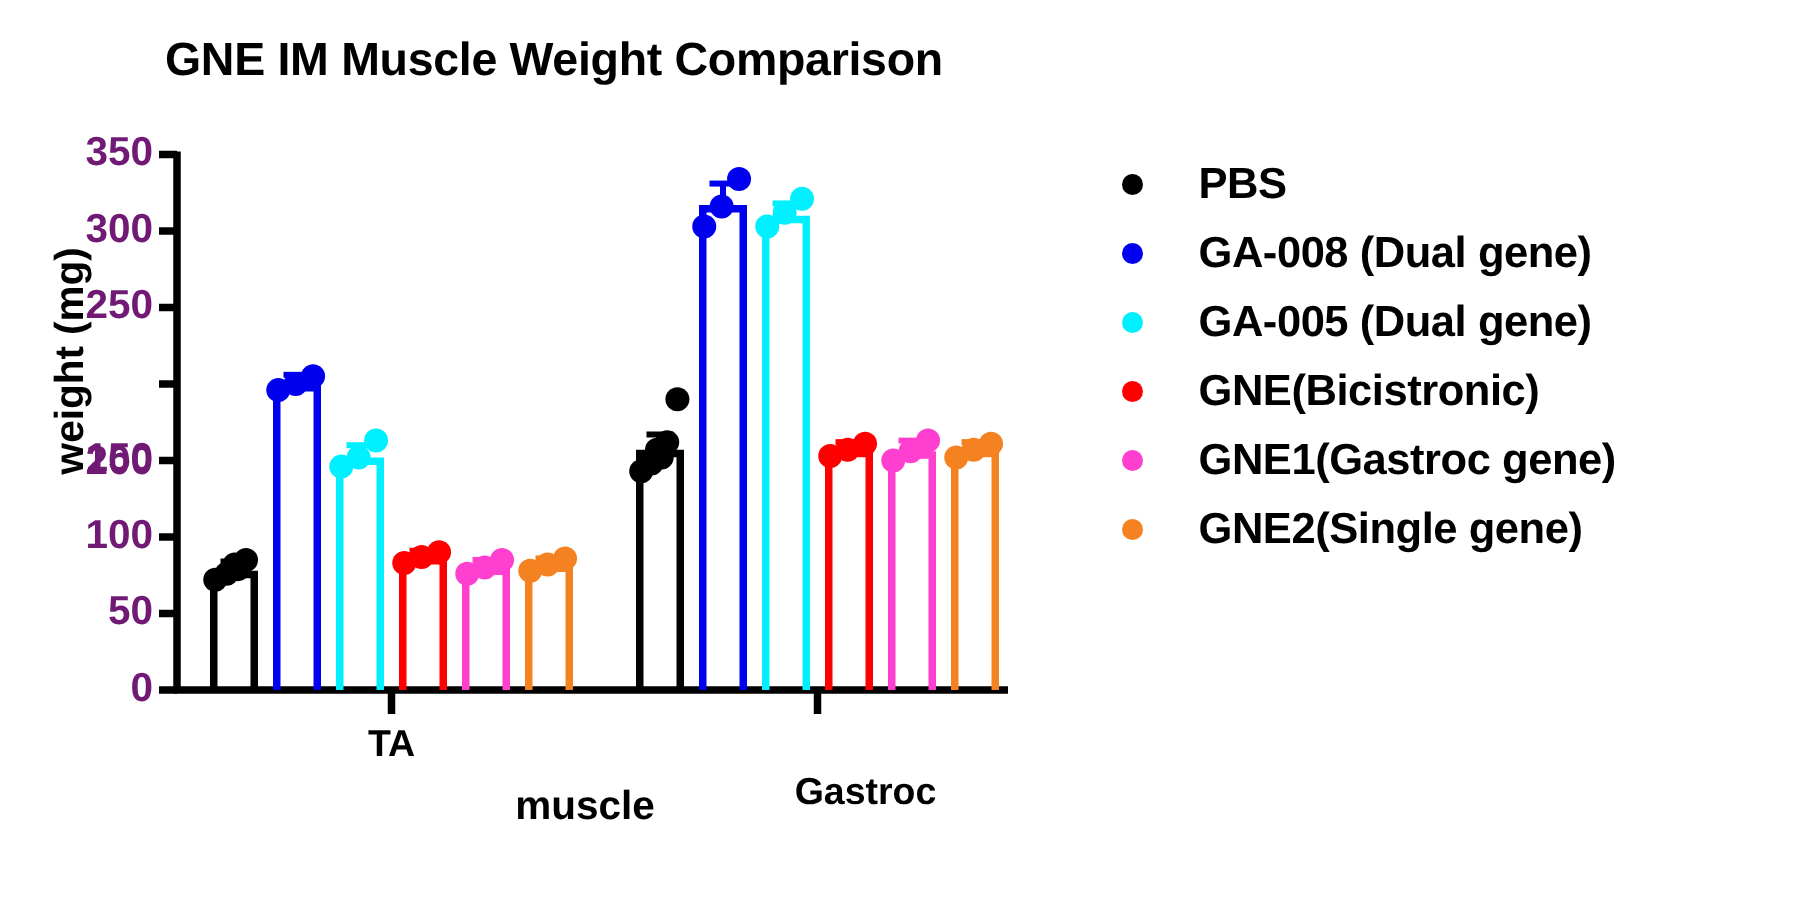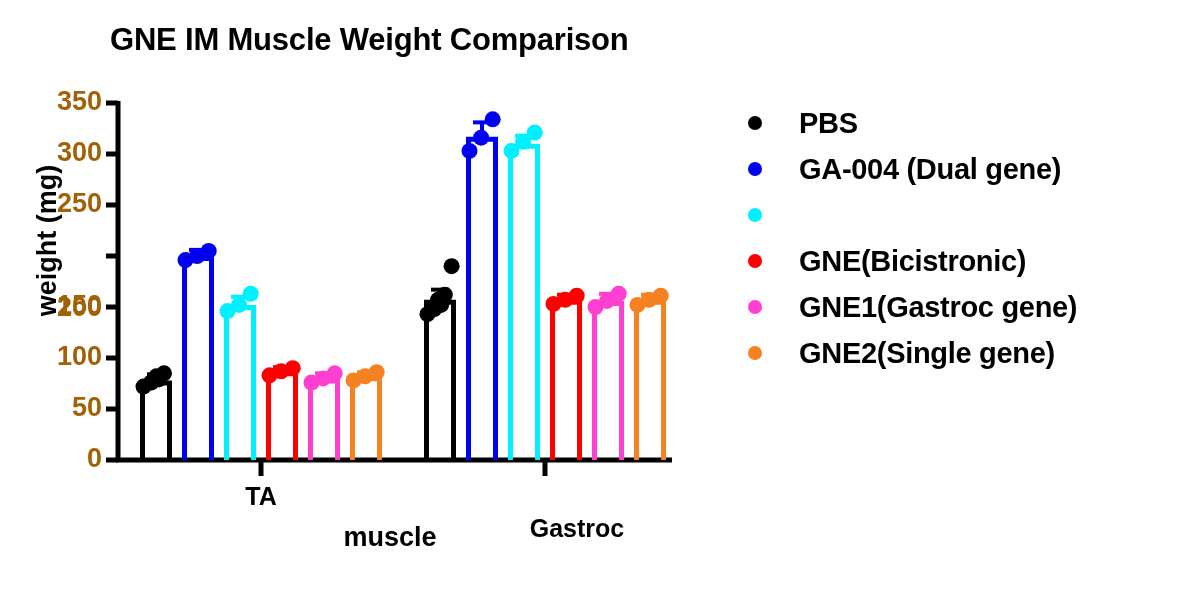--- a/index.html
+++ b/index.html
@@ -53,21 +53,21 @@
     font-weight: bold;
     color: #000;
     white-space: nowrap;
   }
   .ytick-label {
     position: absolute;
     right: 0;
     text-align: right;
     font-size: 27px;
     font-weight: bold;
-    color: #a16207;
+    color: #701a75;
     line-height: 1;
     white-space: nowrap;
   }
   .xtick-label {
     position: absolute;
     text-align: center;
     font-size: 25px;
     font-weight: bold;
     color: #000;
     white-space: nowrap;
@@ -218,24 +218,25 @@
 
   <div class="xlabel">muscle</div>
 
   <div class="legend" id="legend">
       <div class="legend-row">
         <span class="legend-dot" style="background: rgb(0, 0, 0);"></span>
         <span class="legend-label">PBS</span>
       </div>
       <div class="legend-row">
         <span class="legend-dot" style="background: rgb(0, 0, 238);"></span>
-        <span class="legend-label">GA-004 (Dual gene)</span>
+        <span class="legend-label">GA-008 (Dual gene)</span>
       </div>
       <div class="legend-row">
         <span class="legend-dot" style="background: rgb(0, 240, 255);"></span>
+        <span class="legend-label">GA-005 (Dual gene)</span>
       </div>
       <div class="legend-row">
         <span class="legend-dot" style="background: rgb(255, 0, 0);"></span>
         <span class="legend-label">GNE(Bicistronic)</span>
       </div>
       <div class="legend-row">
         <span class="legend-dot" style="background: rgb(255, 63, 208);"></span>
         <span class="legend-label">GNE1(Gastroc gene)</span>
       </div>
       <div class="legend-row">

